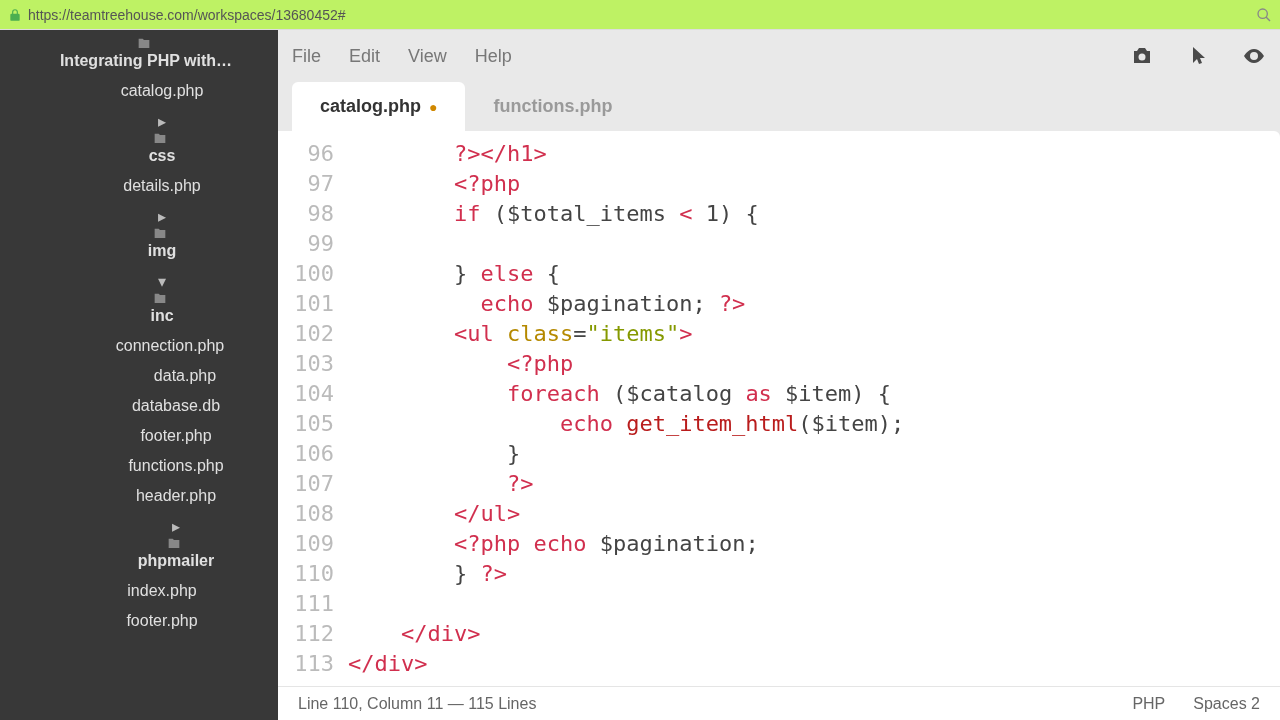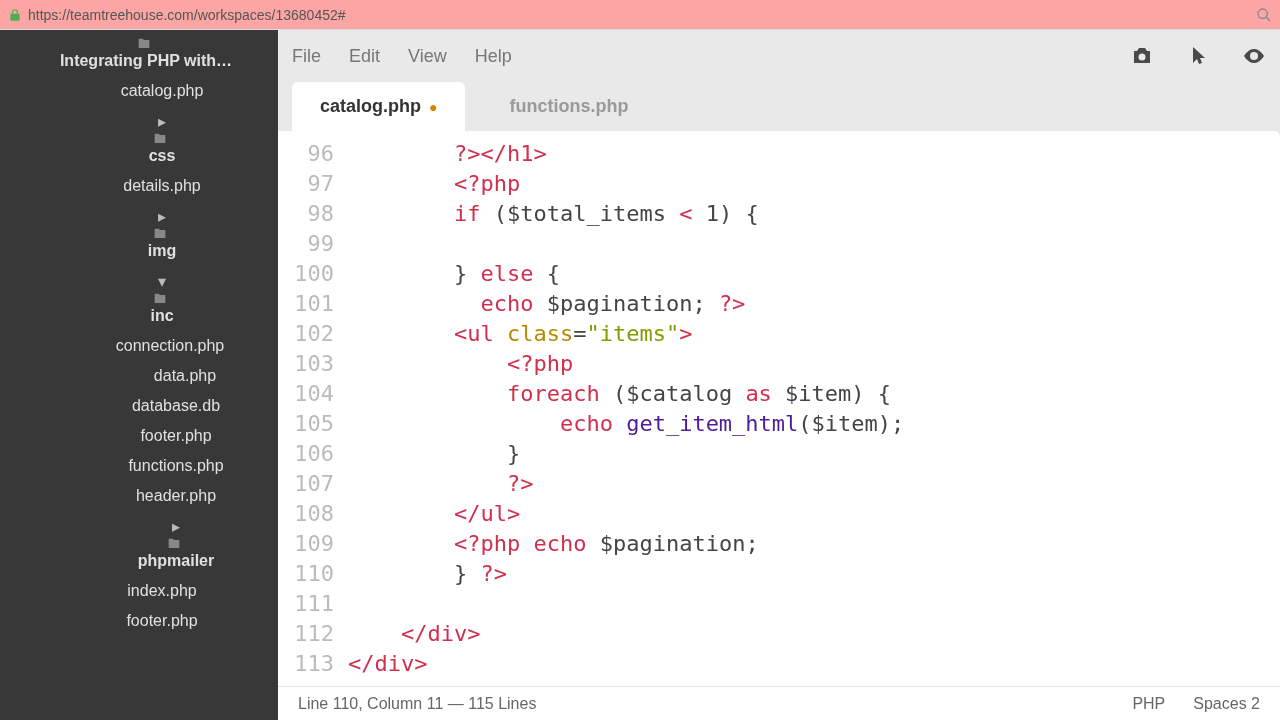--- a/index.html
+++ b/index.html
@@ -1,50 +1,50 @@
 <!DOCTYPE html>
 <html><head>
 <meta charset="utf-8">
 <style>
 * { box-sizing: border-box; margin: 0; padding: 0; }
 body { font-family: -apple-system, BlinkMacSystemFont, "Segoe UI", sans-serif; background: #fff; }
-.browser-bar { height: 30px; background: #fca5a5; border-bottom: 1px solid #ddd; display: flex; align-items: center; padding: 0 8px; }
+.browser-bar { height: 30px; background: #bef264; border-bottom: 1px solid #ddd; display: flex; align-items: center; padding: 0 8px; }
 .lock-icon { width: 14px; height: 14px; margin-right: 6px; }
 .url { color: #555; font-size: 14px; flex: 1; }
 .zoom-icon { width: 16px; height: 16px; color: #888; }
 .app { display: flex; height: calc(100vh - 30px); }
 .sidebar { width: 278px; background: #383838; color: #ddd; overflow: hidden; font-size: 16px; }
 .tree-item { display: flex; align-items: center; padding: 6px 8px; cursor: pointer; white-space: nowrap; flex-direction: column; }
 .tree-item .arrow { width: 18px; display: inline-flex; justify-content: center; color: #bbb; }
 .tree-item .folder { width: 20px; display: inline-flex; justify-content: center; color: #888; margin-right: 4px; }
 .tree-item .label { color: #e0e0e0; font-weight: 600; }
 .tree-item.file .label { font-weight: 500; }
 .indent-1 { padding-left: 54px; }
 .indent-2 { padding-left: 82px; }
 .root-item { padding-left: 22px; }
 .main { flex: 1; display: flex; flex-direction: column; background: #e9e9e9; }
 .topbar { height: 52px; background: #e9e9e9; display: flex; align-items: center; padding: 0 14px; }
 .menu { display: flex; gap: 28px; color: #777; font-size: 18px; }
 .menu-item { cursor: pointer; }
 .top-icons { margin-left: auto; display: flex; gap: 32px; align-items: center; color: #555; }
 .top-icons svg { width: 24px; height: 24px; }
-.tabs-row { display: flex; background: #e9e9e9; padding: 0 14px; gap: 16px; }
+.tabs-row { display: flex; background: #e9e9e9; padding: 0 14px; }
 .tab { padding: 14px 28px; font-size: 18px; font-weight: 600; color: #9a9a9a; cursor: pointer; border-radius: 6px 6px 0 0; }
 .tab.active { background: #fff; color: #333; }
 .tab .dirty { color: #d08800; margin-left: 8px; font-size: 14px; }
 .editor { flex: 1; background: #fff; display: flex; font-family: "Menlo", "Consolas", monospace; font-size: 22px; overflow: hidden; border-radius: 0 6px 0 0; }
 .gutter { width: 70px; text-align: right; padding: 8px 14px 8px 0; color: #bbb; background: #fff; }
 .gutter div { height: 30px; line-height: 30px; }
 .code { flex: 1; padding: 8px 0; color: #444; white-space: pre; }
 .code .line { height: 30px; line-height: 30px; }
 .statusbar { height: 34px; background: #fff; border-top: 1px solid #e5e5e5; display: flex; align-items: center; padding: 0 20px; color: #666; font-size: 16px; }
 .statusbar .right { margin-left: auto; display: flex; gap: 28px; }
 .c-tag { color: #d12f4e; }
 .c-kw { color: #d12f4e; }
-.c-fn { color: #4c1d95; }
+.c-fn { color: #b91c1c; }
 .c-str { color: #859900; }
 .c-attr { color: #b58900; }
 .c-php { color: #d12f4e; }
 </style>
 </head>
 <body>
 
 <div class="browser-bar">
   <svg class="lock-icon" viewBox="0 0 24 24" fill="#4caf50">
       <path d="M12 2a5 5 0 0 0-5 5v3H6a2 2 0 0 0-2 2v8a2 2 0 0 0 2 2h12a2 2 0 0 0 2-2v-8a2 2 0 0 0-2-2h-1V7a5 5 0 0 0-5-5zm-3 5a3 3 0 1 1 6 0v3H9V7z"></path>

